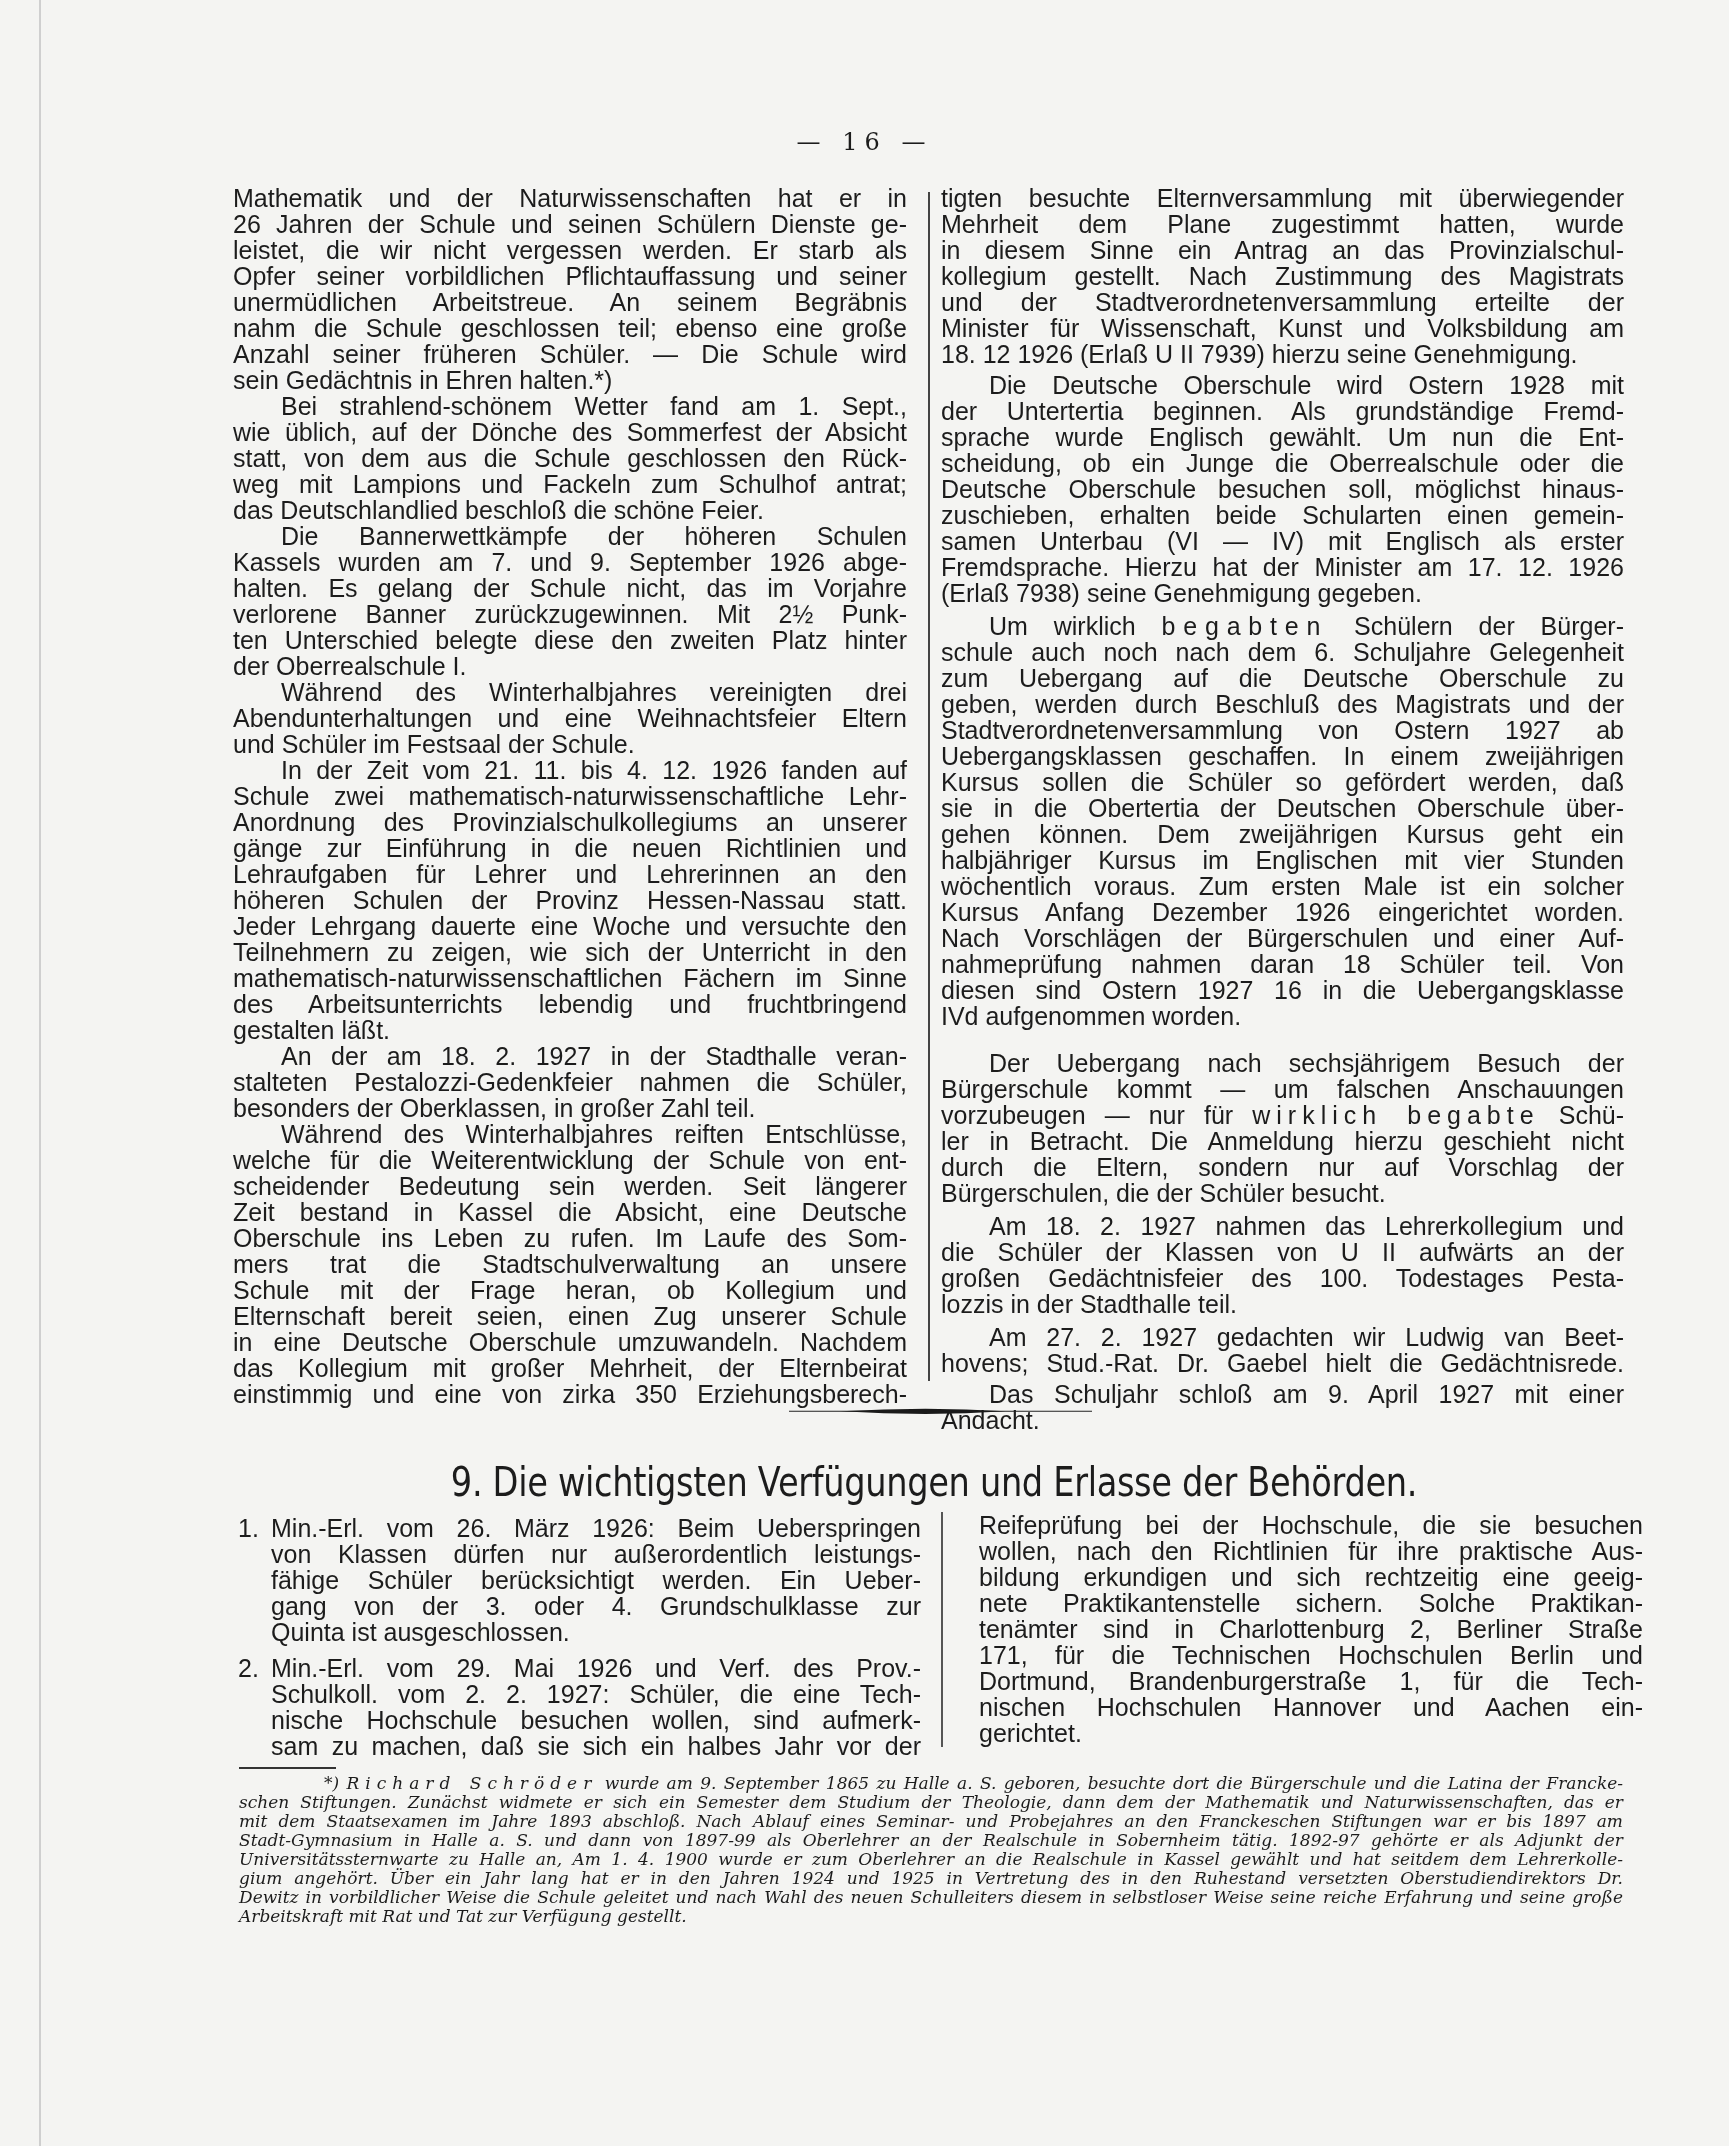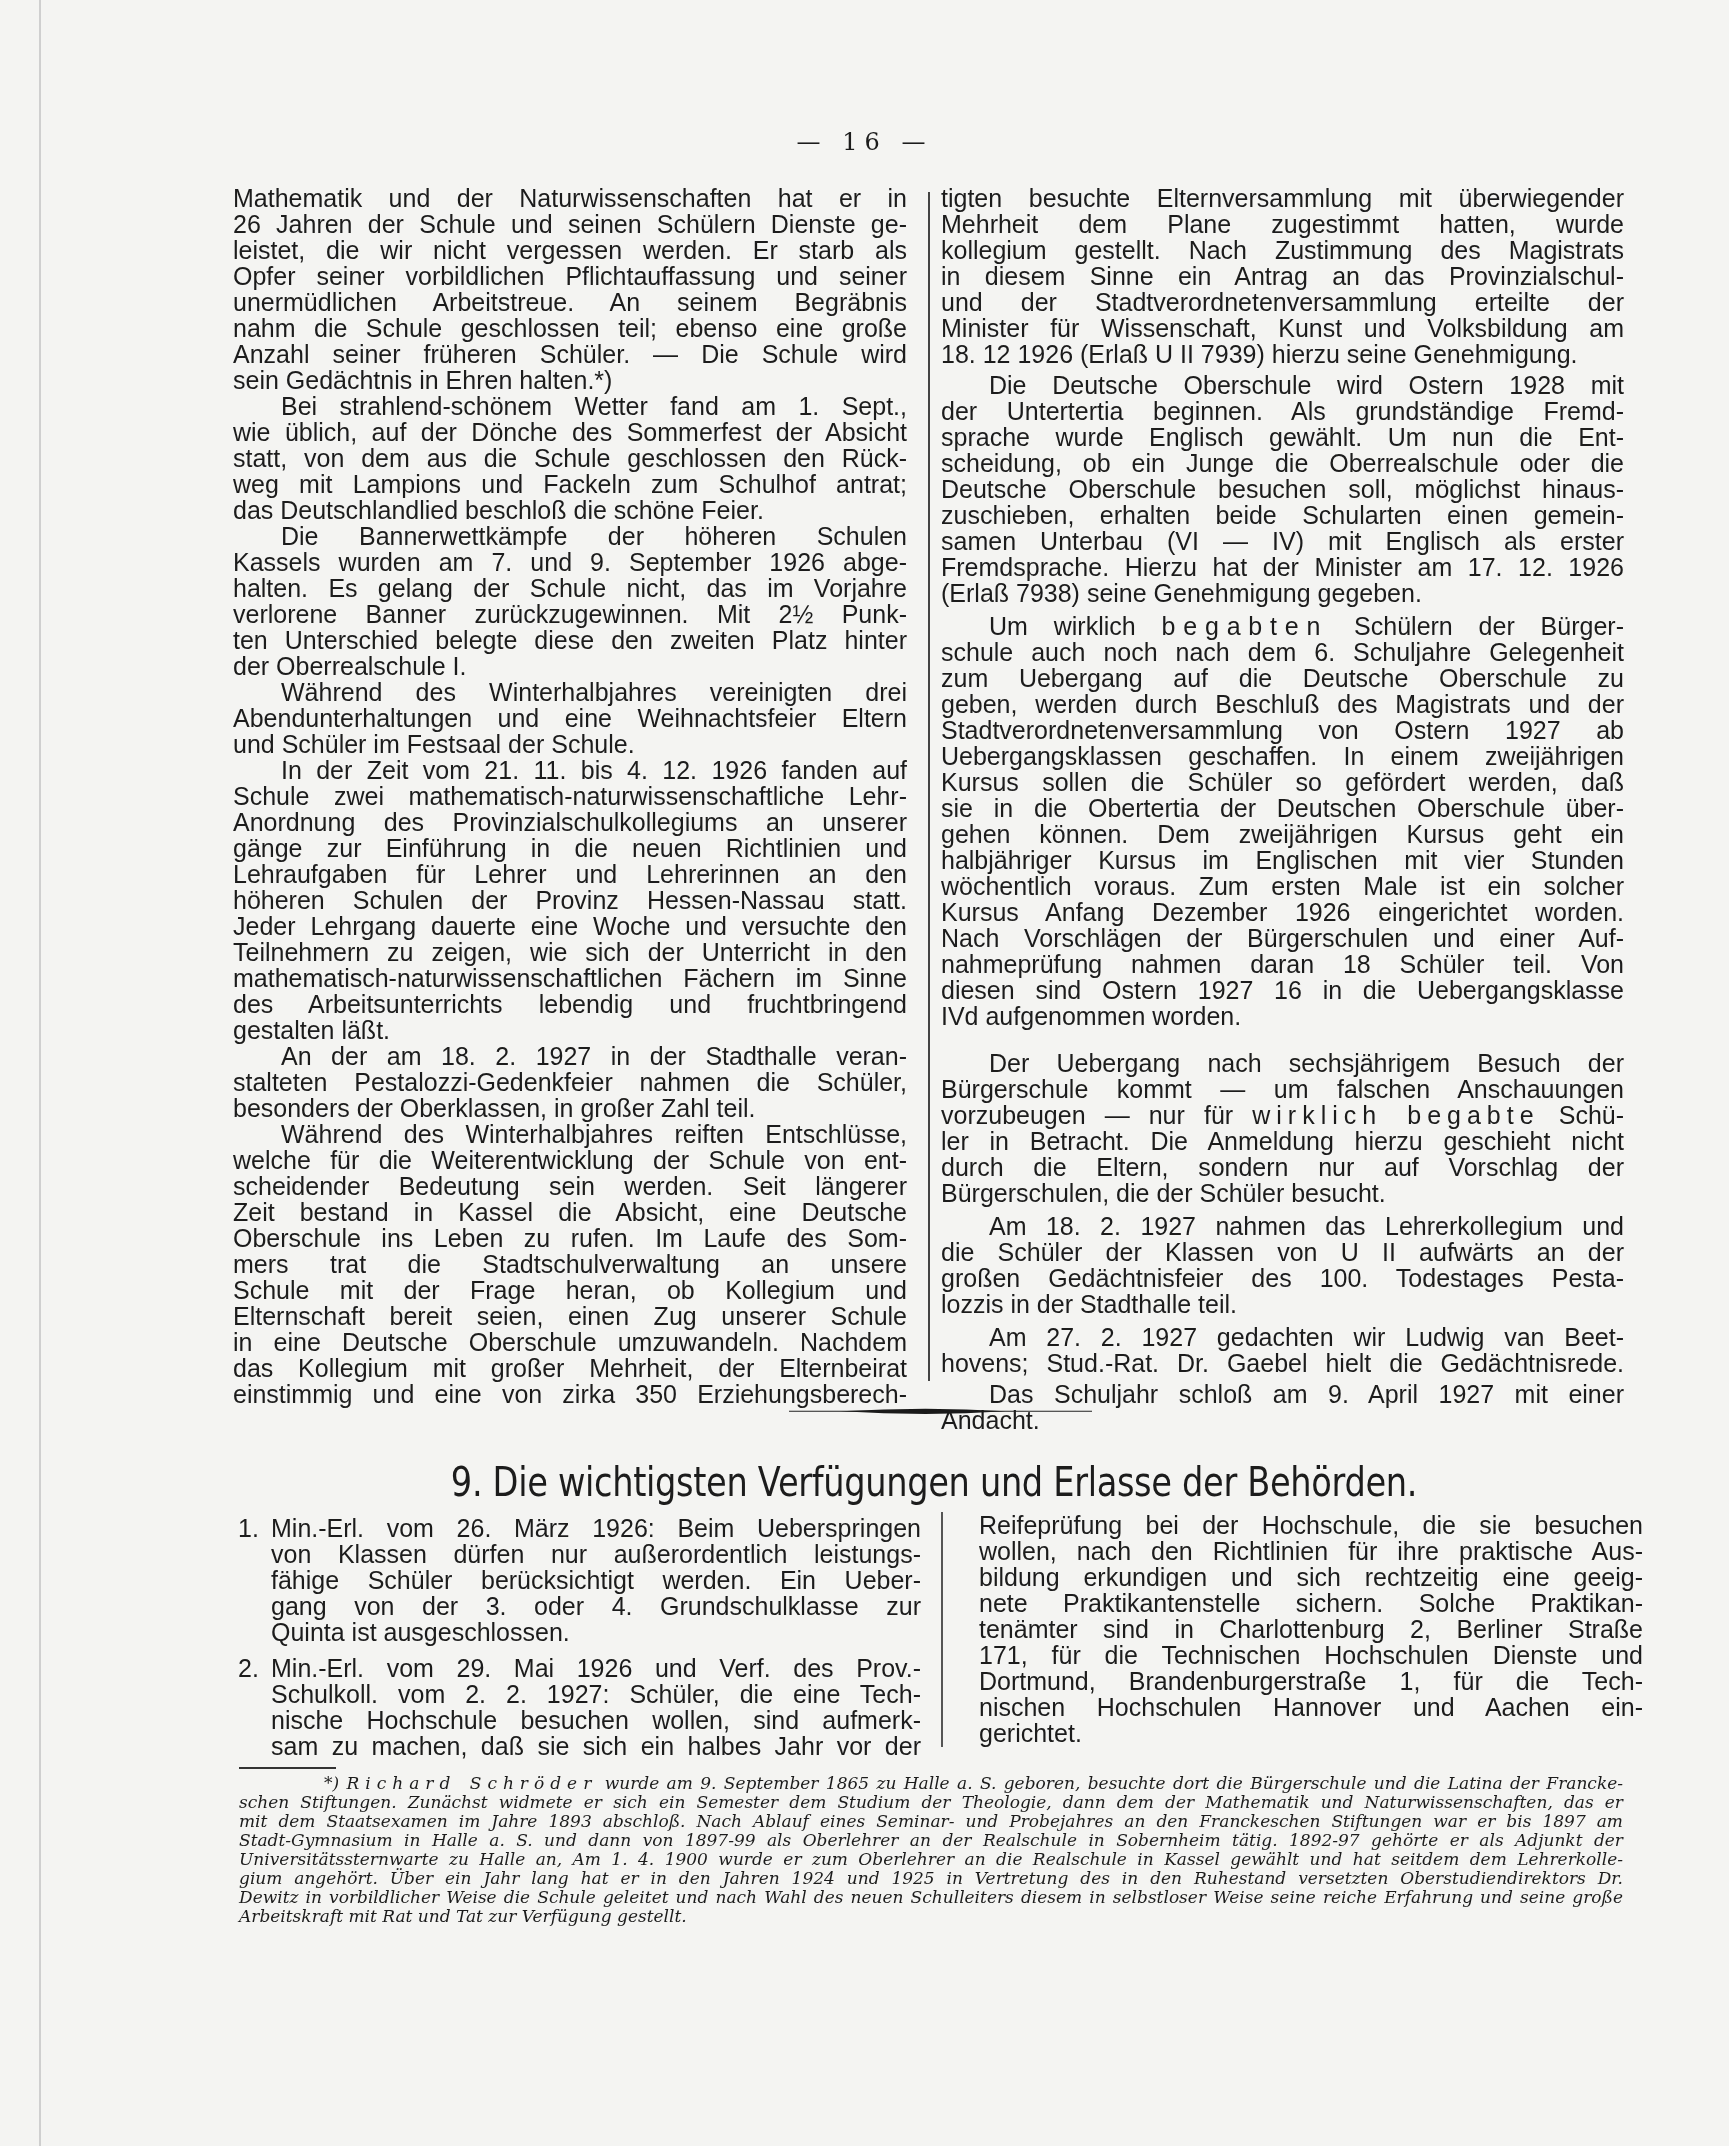--- a/index.html
+++ b/index.html
@@ -100,22 +100,22 @@
   <span class="line">in eine Deutsche Oberschule umzuwandeln. Nachdem</span>
   <span class="line">das Kollegium mit großer Mehrheit, der Elternbeirat</span>
   <span class="line">einstimmig und eine von zirka 350 Erziehungsberech-</span>
 </div>
 
 <div class="col-divider-top"></div>
 
 <div class="col top-right">
   <span class="line">tigten besuchte Elternversammlung mit überwiegender</span>
   <span class="line">Mehrheit dem Plane zugestimmt hatten, wurde</span>
+  <span class="line">in diesem Sinne ein Antrag an das Provinzialschul-</span>
   <span class="line">kollegium gestellt. Nach Zustimmung des Magistrats</span>
-  <span class="line">in diesem Sinne ein Antrag an das Provinzialschul-</span>
   <span class="line">und der Stadtverordnetenversammlung erteilte der</span>
   <span class="line">Minister für Wissenschaft, Kunst und Volksbildung am</span>
   <span class="line last">18. 12 1926 (Erlaß U II 7939) hierzu seine Genehmigung.</span>
   <span class="line" style="padding-left:48px;margin-top:5.2px">Die Deutsche Oberschule wird Ostern 1928 mit</span>
   <span class="line">der Untertertia beginnen. Als grundständige Fremd-</span>
   <span class="line">sprache wurde Englisch gewählt. Um nun die Ent-</span>
   <span class="line">scheidung, ob ein Junge die Oberrealschule oder die</span>
   <span class="line">Deutsche Oberschule besuchen soll, möglichst hinaus-</span>
   <span class="line">zuschieben, erhalten beide Schularten einen gemein-</span>
   <span class="line">samen Unterbau (VI — IV) mit Englisch als erster</span>
@@ -179,21 +179,21 @@
 </div>
 
 <div class="col-divider-bottom"></div>
 
 <div class="col bottom-right">
   <span class="line">Reifeprüfung bei der Hochschule, die sie besuchen</span>
   <span class="line">wollen, nach den Richtlinien für ihre praktische Aus-</span>
   <span class="line">bildung erkundigen und sich rechtzeitig eine geeig-</span>
   <span class="line">nete Praktikantenstelle sichern. Solche Praktikan-</span>
   <span class="line">tenämter sind in Charlottenburg 2, Berliner Straße</span>
-  <span class="line">171, für die Technischen Hochschulen Dienste und</span>
+  <span class="line">171, für die Technischen Hochschulen Berlin und</span>
   <span class="line">Dortmund, Brandenburgerstraße 1, für die Tech-</span>
   <span class="line">nischen Hochschulen Hannover und Aachen ein-</span>
   <span class="line last">gerichtet.</span>
 </div>
 
 <div class="fn-rule"></div>
 <div class="footnote">
   <span class="line" style="padding-left:85px"><span>*)</span> <span class="spaced">Richard Schröder</span><span> wurde am 9. September 1865 zu Halle a. S. geboren, besuchte dort die Bürgerschule und die Latina der Francke-</span></span>
   <span class="line">schen Stiftungen. Zunächst widmete er sich ein Semester dem Studium der Theologie, dann dem der Mathematik und Naturwissenschaften, das er</span>
   <span class="line">mit dem Staatsexamen im Jahre 1893 abschloß. Nach Ablauf eines Seminar- und Probejahres an den Franckeschen Stiftungen war er bis 1897 am</span>

